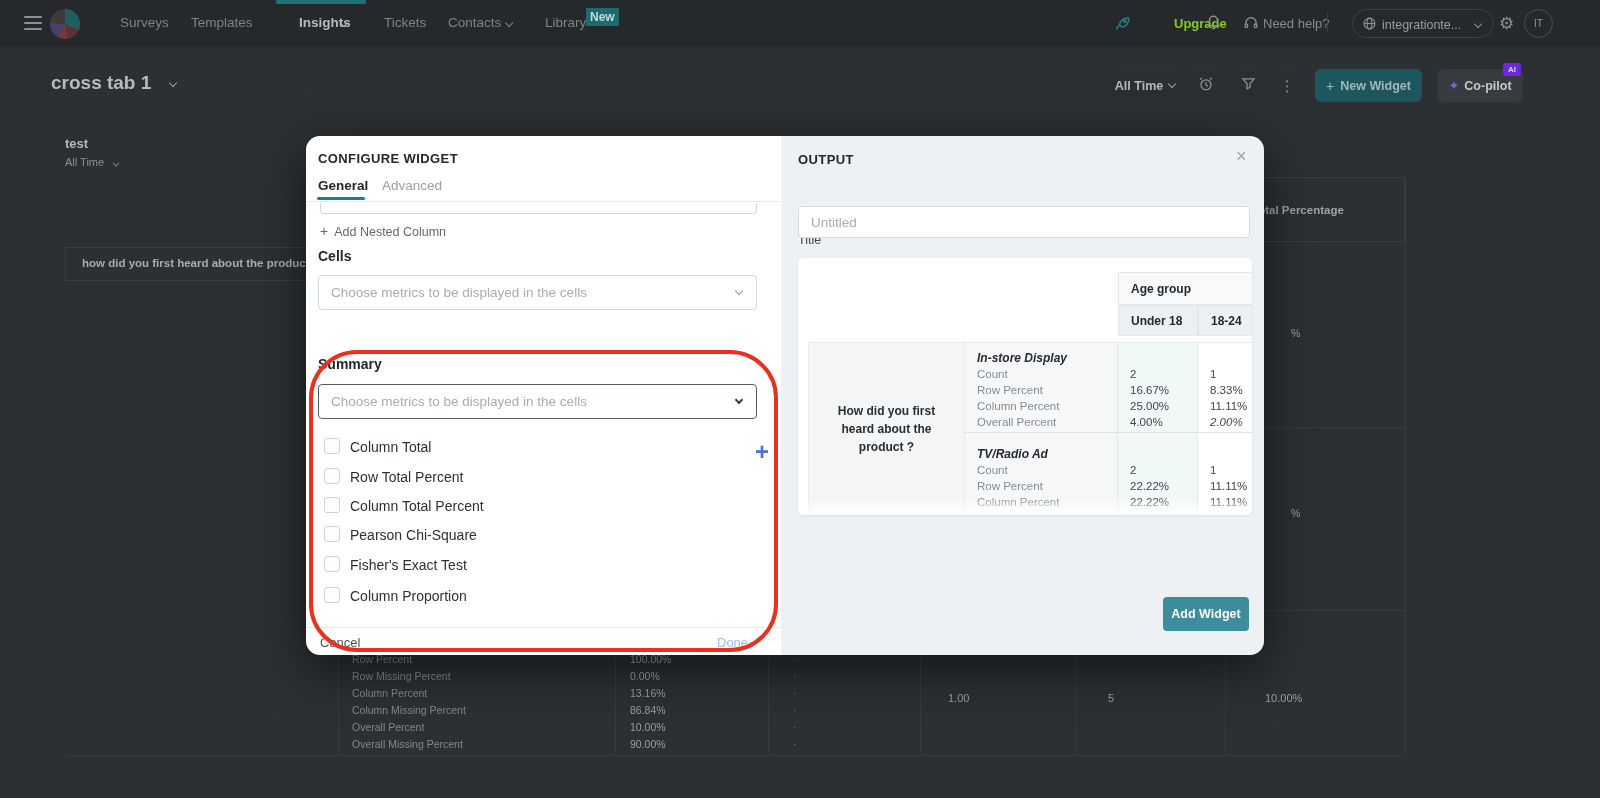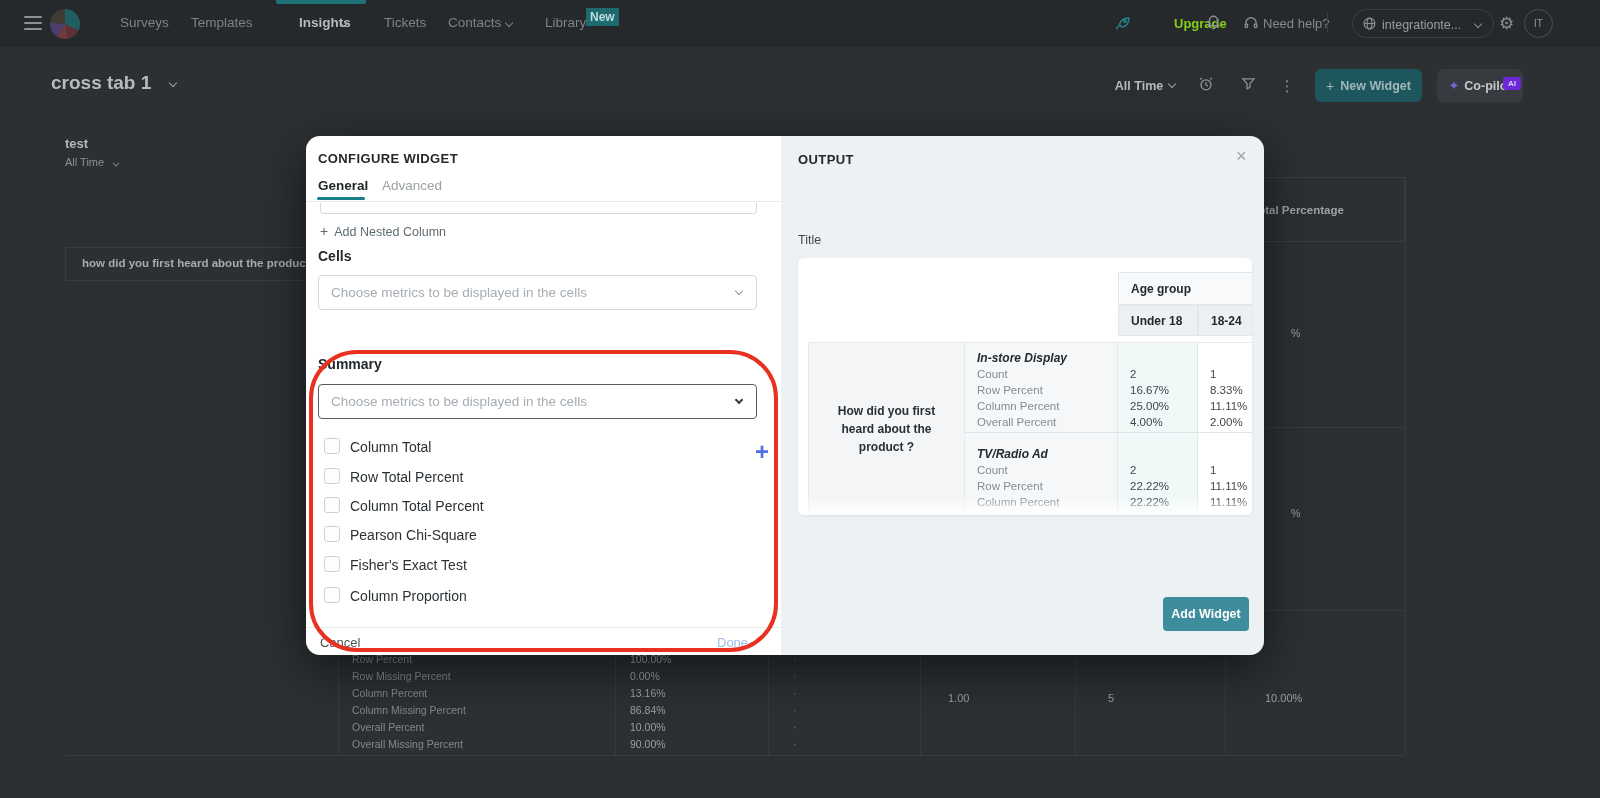--- a/index.html
+++ b/index.html
@@ -132,21 +132,21 @@
     <span>⋮</span>
   </div>
   <div class="abs" style="left:1315px;top:69px;width:107px;height:33px;background:#1d575d;border-radius:6px;display:flex;align-items:center;justify-content:center;cursor:pointer;">
     <span style="color:#9fb6b9;font-size:14px;margin-right:6px;">+</span>
     <span class="b nw" style="font-size:12.5px;color:#9fb6b9;">New Widget</span>
   </div>
   <div class="abs" style="left:1437px;top:69px;width:86px;height:33px;background:#373b3f;border-radius:6px;display:flex;align-items:center;justify-content:center;cursor:pointer;">
     <span style="color:#7468d4;font-size:13px;margin-right:5px;">✦</span>
     <span class="b nw" style="font-size:12.5px;color:#c6cacc;">Co-pilot</span>
   </div>
-  <span class="abs b" style="left:1503px;top:77px;background:#6d28d9;color:#d3d5f2;font-size:8px;padding:2px 5px;border-radius:3px;z-index:2;">AI</span>
+  <span class="abs b" style="left:1503px;top:63px;background:#6d28d9;color:#d3d5f2;font-size:8px;padding:2px 5px;border-radius:3px;z-index:2;">AI</span>
 
   <span class="abs b nw" style="left:65px;top:136px;font-size:13px;color:#b3b7b9;">test</span>
   <span class="abs nw" style="left:65px;top:156px;font-size:11px;color:#8a8e91;">All Time</span>
   <span class="chev abs" style="left:113px;top:160px;color:#8a8e91;transform:rotate(45deg) scale(.8);"></span>
 
   <div class="abs" style="left:65px;top:247px;width:256px;height:34px;border:1px solid #3b3e41;">
     <span class="nw" style="position:absolute;left:16px;top:9px;font-size:11.5px;color:#a8acaf;font-weight:bold;">how did you first heard about the product</span>
   </div>
 
   <div class="abs" style="left:1225px;top:177px;width:180px;height:65px;border:1px solid #3b3e41;">
@@ -237,20 +237,23 @@
       <div class="abs" style="left:0;top:491px;width:475px;height:1px;background:#e9ebec;"></div>
       <span class="abs nw" style="left:14px;top:499px;font-size:13px;color:#4d5358;cursor:pointer;">Cancel</span>
       <span class="abs nw" style="left:411px;top:499px;font-size:13px;color:#9dc0e6;cursor:pointer;">Done</span>
     </div>
 
     <div class="panelR">
       <span class="abs b nw" style="left:17px;top:16px;font-size:13px;letter-spacing:.4px;color:#25282b;">OUTPUT</span>
       <span class="abs" style="left:455px;top:11px;font-size:18px;color:#9aa0a5;cursor:pointer;line-height:1;">×</span>
 
       <span class="abs nw" style="left:17px;top:50px;font-size:12.5px;color:#41484d;margin-top:47px;">Title</span>
+      <div class="sel" style="left:17px;top:70px;width:452px;height:32px;border:1px solid #d8dcdf;">
+        <input type="text" placeholder="Untitled" style="">
+      </div>
 
       <div class="card">
         <div class="tcell" style="left:320px;top:14px;width:140px;height:33px;background:#f7f9fa;">
             <span>Age group</span>
           </div>
         <div class="tcell" style="left:320px;top:47px;width:80px;height:31px;background:#edf0f2;">
             <span>Under 18</span>
           </div>
         <div class="tcell" style="left:400px;top:47px;width:60px;height:31px;background:#edf0f2;">
             <span>18-24</span>
@@ -269,21 +272,21 @@
         <span class="mval nw" style="left:332px;top:110px;">2</span>
         <span class="mval nw" style="left:412px;top:110px;">1</span>
         <span class="mlabel nw" style="left:179px;top:126px;">Row Percent</span>
         <span class="mval nw" style="left:332px;top:126px;">16.67%</span>
         <span class="mval nw" style="left:412px;top:126px;">8.33%</span>
         <span class="mlabel nw" style="left:179px;top:142px;">Column Percent</span>
         <span class="mval nw" style="left:332px;top:142px;">25.00%</span>
         <span class="mval nw" style="left:412px;top:142px;">11.11%</span>
         <span class="mlabel nw" style="left:179px;top:158px;">Overall Percent</span>
         <span class="mval nw" style="left:332px;top:158px;">4.00%</span>
-        <span class="mval nw" style="left:412px;top:158px;">2.00%</span>
+        <span class="mval nw" style="left:412px;top:158px;font-style:italic;">2.00%</span>
 
         <span class="gname nw" style="left:179px;top:189px;">TV/Radio Ad</span>
         <span class="mlabel nw" style="left:179px;top:206px;">Count</span>
         <span class="mval nw" style="left:332px;top:206px;">2</span>
         <span class="mval nw" style="left:412px;top:206px;">1</span>
         <span class="mlabel nw" style="left:179px;top:222px;">Row Percent</span>
         <span class="mval nw" style="left:332px;top:222px;">22.22%</span>
         <span class="mval nw" style="left:412px;top:222px;">11.11%</span>
         <span class="mlabel nw" style="left:179px;top:238px;">Column Percent</span>
         <span class="mval nw" style="left:332px;top:238px;">22.22%</span>

